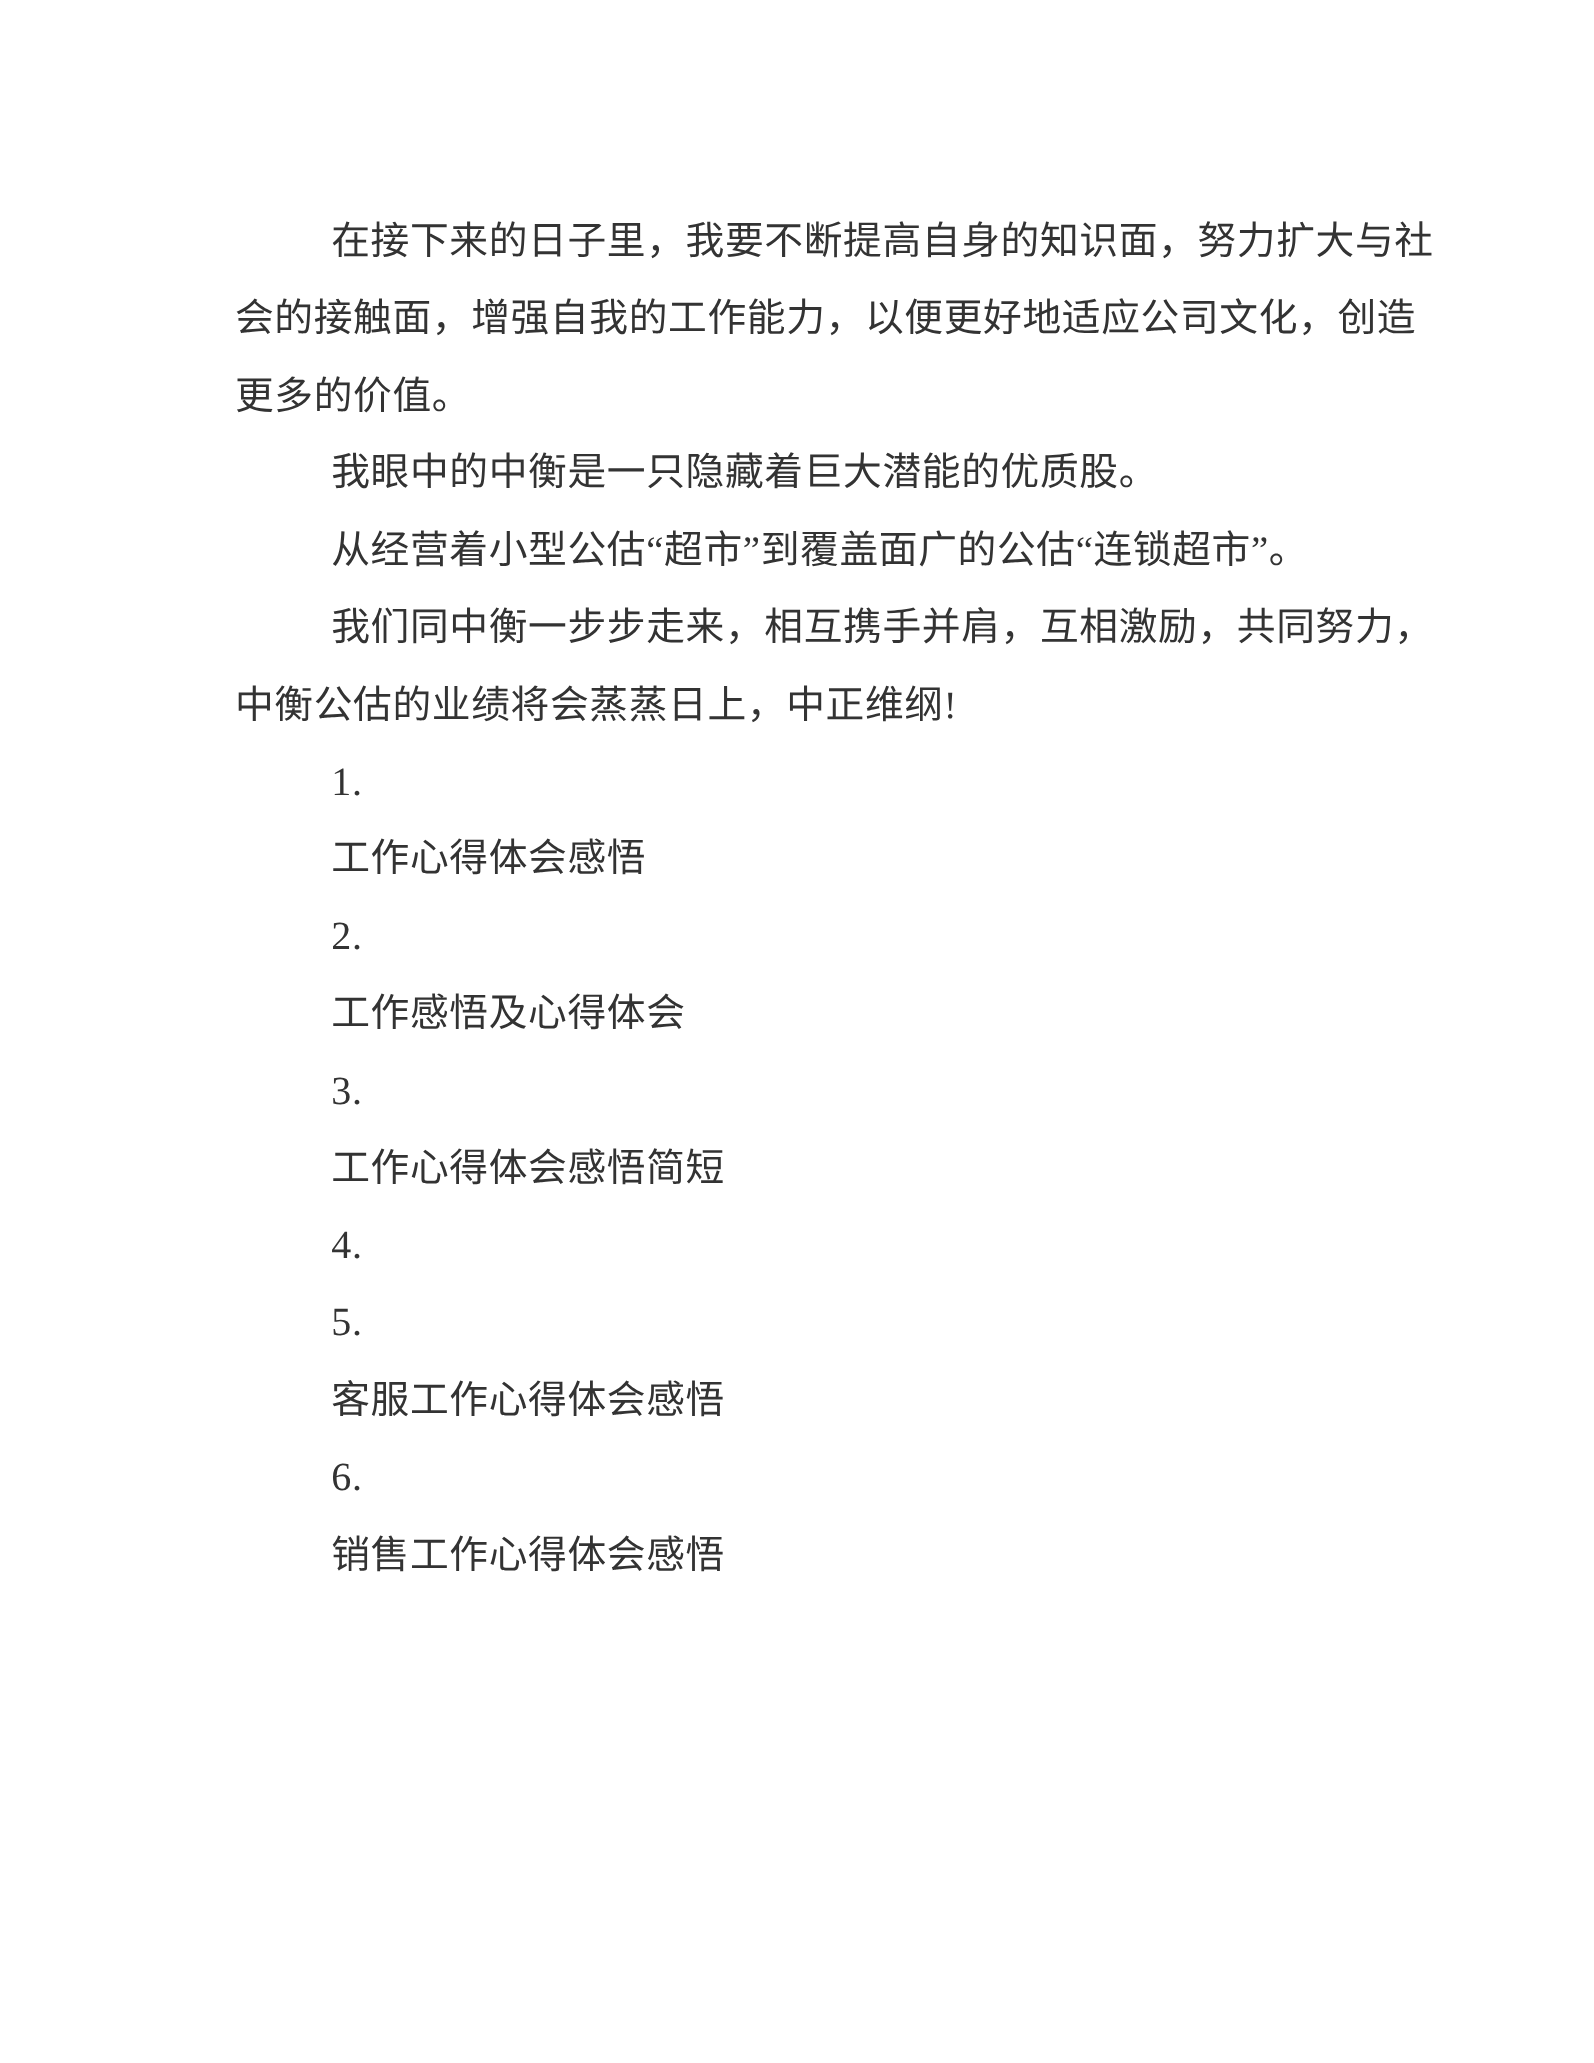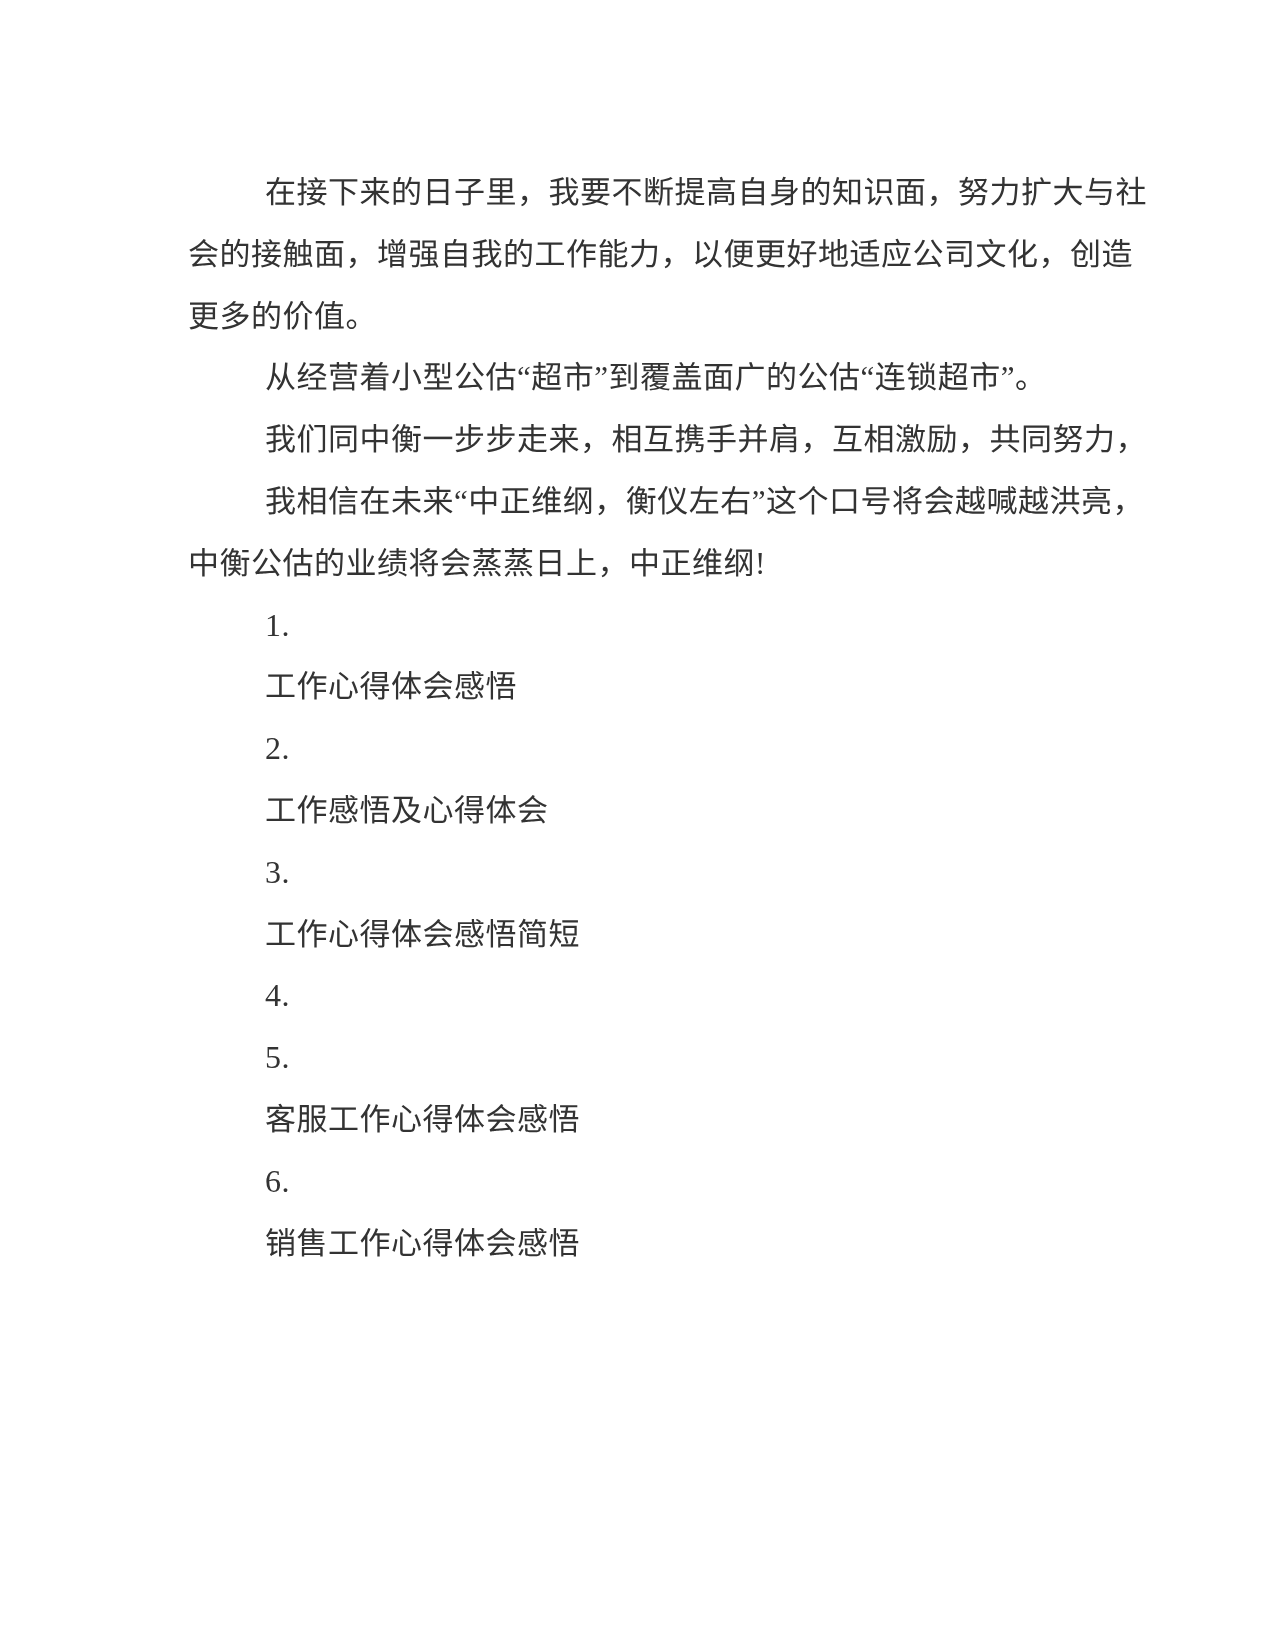--- a/index.html
+++ b/index.html
@@ -46,31 +46,33 @@
 
 <div class="page">
   <div class="doc">
 
     <div class="para">
       <span class="line indent">在接下来的日子里，我要不断提高自身的知识面，努力扩大与社</span>
       <span class="line">会的接触面，增强自我的工作能力，以便更好地适应公司文化，创造</span>
       <span class="line">更多的价值。</span>
     </div>
 
+    <div class="para">
+      <span class="line indent">我眼中的中衡是一只隐藏着巨大潜能的优质股。</span>
+    </div>
 
     <div class="para">
       <span class="line indent">从经营着小型公估“超市”到覆盖面广的公估“连锁超市”。</span>
     </div>
 
     <div class="para">
       <span class="line indent">我们同中衡一步步走来，相互携手并肩，互相激励，共同努力，</span>
     </div>
 
     <div class="para">
-      <span class="line indent">我相信在未来“中正维纲，衡仪左右”这个口号将会越喊越洪亮，</span>
       <span class="line">中衡公估的业绩将会蒸蒸日上，中正维纲!</span>
     </div>
 
     <div class="related">
 
       <div class="list-item">
         <span class="line indent num">1.</span>
         <span class="line indent">工作心得体会感悟</span>
       </div>
 

